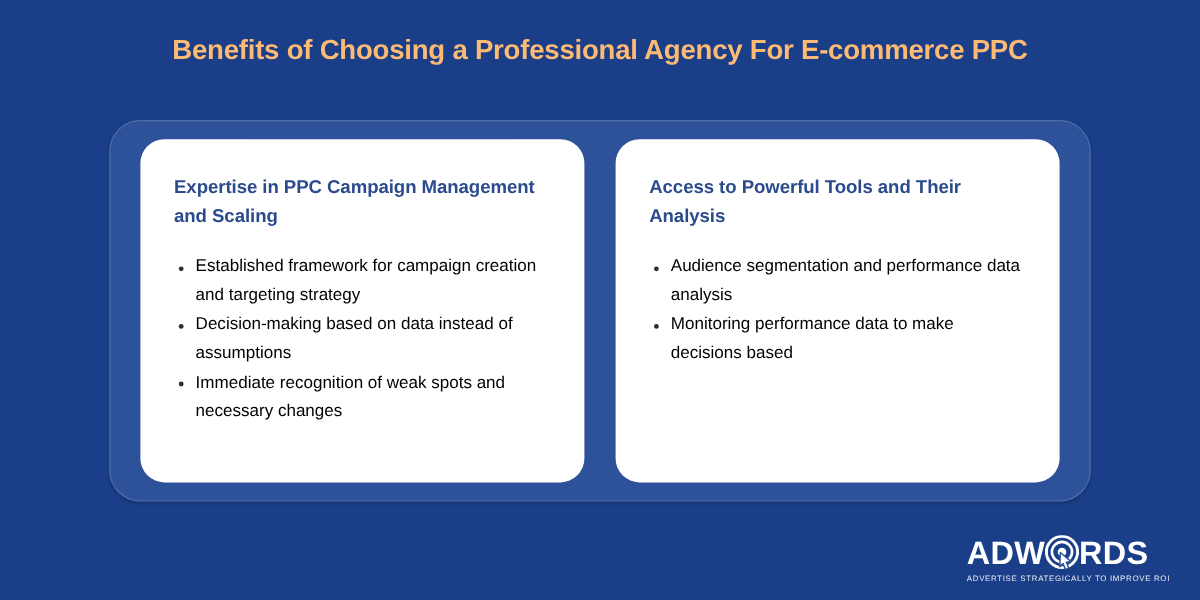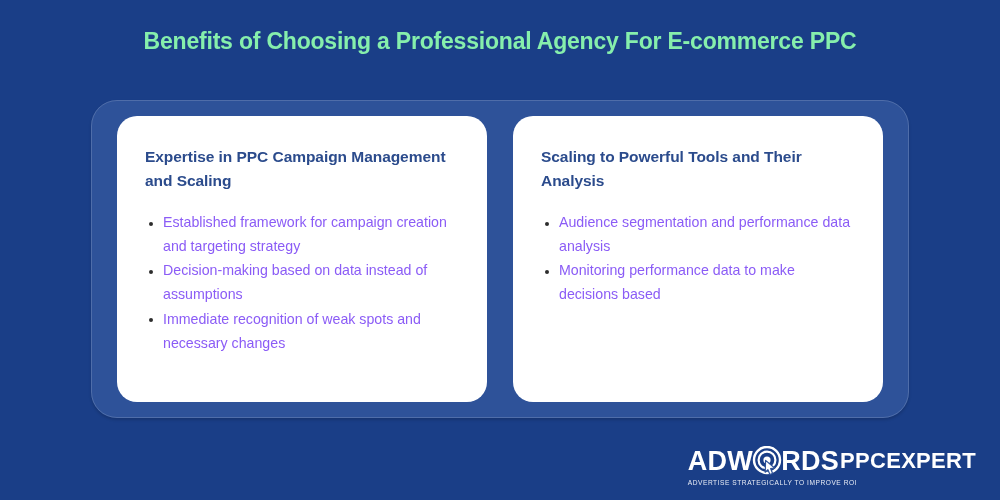--- a/index.html
+++ b/index.html
@@ -21,21 +21,21 @@
     background: #1a3e87;
   }
 
   
   .page-title {
     position: absolute;
     left: 0;
     right: 0;
     top: 28px;
     text-align: center;
-    color: #86efac;
+    color: #fdba74;
     font-size: 23px;
     font-weight: bold;
     letter-spacing: -0.2px;
     font-family: "Liberation Sans", sans-serif;
     white-space: nowrap;
   }
 
   
   .cards-container {
     position: absolute;
@@ -89,21 +89,21 @@
     letter-spacing: -0.05px;
   }
 
   .card-list {
     margin: 0;
     padding: 0 0 0 18px;
     list-style: none;
   }
   .card-list li {
     position: relative;
-    color: #8b5cf6;
+    color: #000000;
     font-size: 14.2px;
     line-height: 1.67;
     margin-bottom: 1px;
     padding-left: 0;
   }
   .card-list li .bullet-dot {
     position: absolute;
     left: -14px;
     top: 0.74em;
     width: 4px;
@@ -180,21 +180,21 @@
             <span>Decision-making based on data instead of assumptions</span>
           </li>
           <li>
             <span class="bullet-dot"></span>
             <span>Immediate recognition of weak spots and necessary changes</span>
           </li>
         </ul>
       </div>
 
       <div class="card">
-        <div class="card-heading">Scaling to Powerful Tools and Their Analysis</div>
+        <div class="card-heading">Access to Powerful Tools and Their Analysis</div>
         <ul class="card-list">
           <li>
             <span class="bullet-dot"></span>
             <span>Audience segmentation and performance data analysis</span>
           </li>
           <li>
             <span class="bullet-dot"></span>
             <span>Monitoring performance data to make decisions based</span>
           </li>
         </ul>
@@ -208,18 +208,17 @@
       <span class="logo-part-adw">ADW</span>
       <span class="logo-target-icon">
         <svg width="30" height="30" viewBox="0 0 30 30" aria-hidden="true">
           <circle cx="15" cy="14" r="13" fill="none" stroke="#ffffff" stroke-width="2.4"></circle>
           <circle cx="15" cy="14" r="8.4" fill="none" stroke="#ffffff" stroke-width="2.2"></circle>
           <circle cx="15" cy="14" r="3.6" fill="#ffffff"></circle>
           <path d="M13.6 14.4 L22.6 22.0 L18.6 22.6 L20.6 27.4 L17.9 28.5 L15.9 23.7 L13.2 26.2 Z" fill="#ffffff" stroke="#2e5299" stroke-width="1.2" stroke-linejoin="round"></path>
         </svg>
       </span>
       <span class="logo-part-rds">RDS</span>
-      <span class="logo-part-ppcexpert">PPCEXPERT</span>
     </div>
     <div class="logo-tagline">ADVERTISE STRATEGICALLY TO IMPROVE ROI</div>
   </div>
 
 </div>
 
 </body></html>

